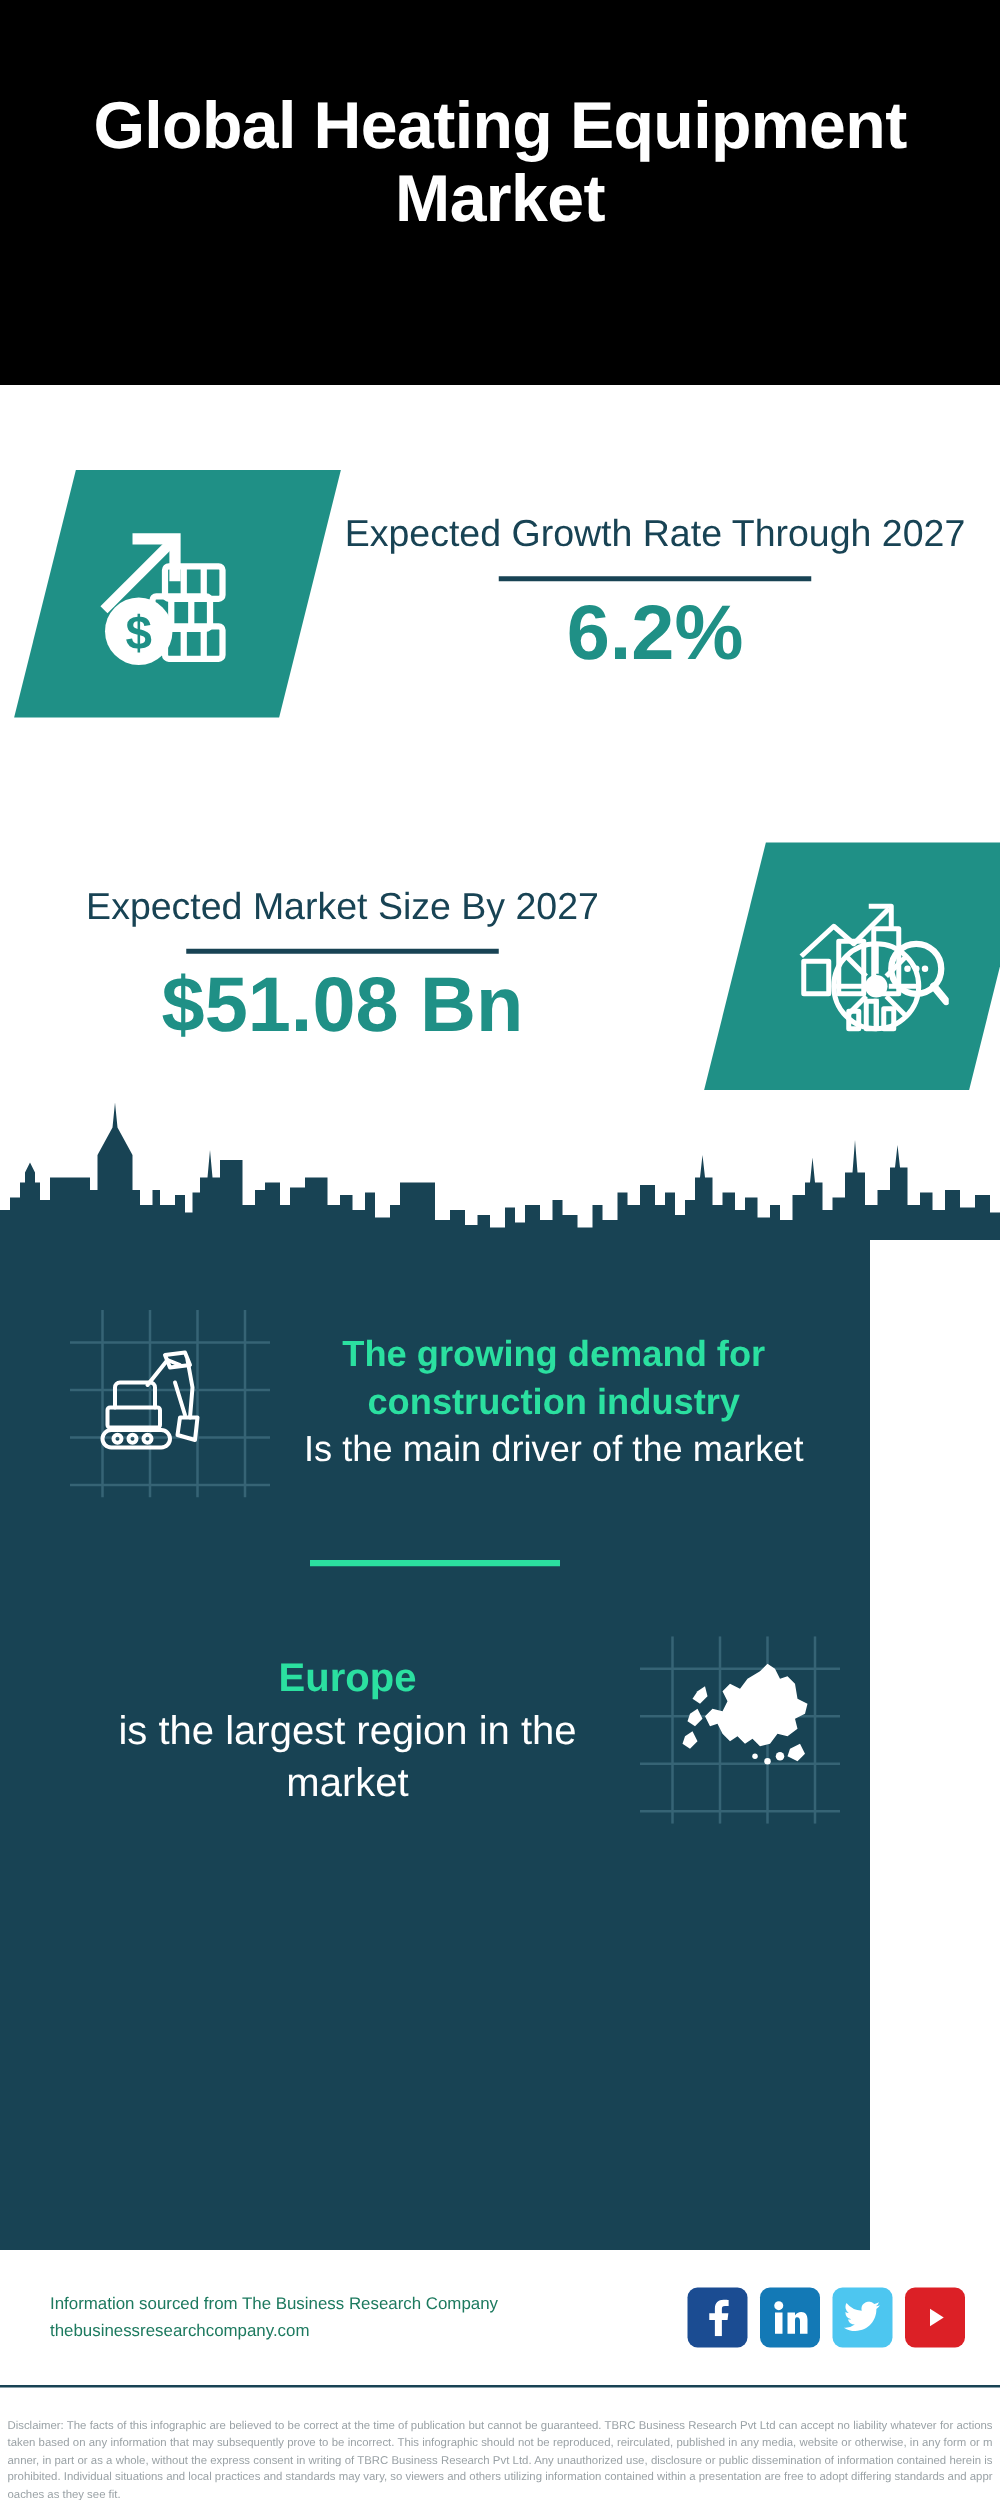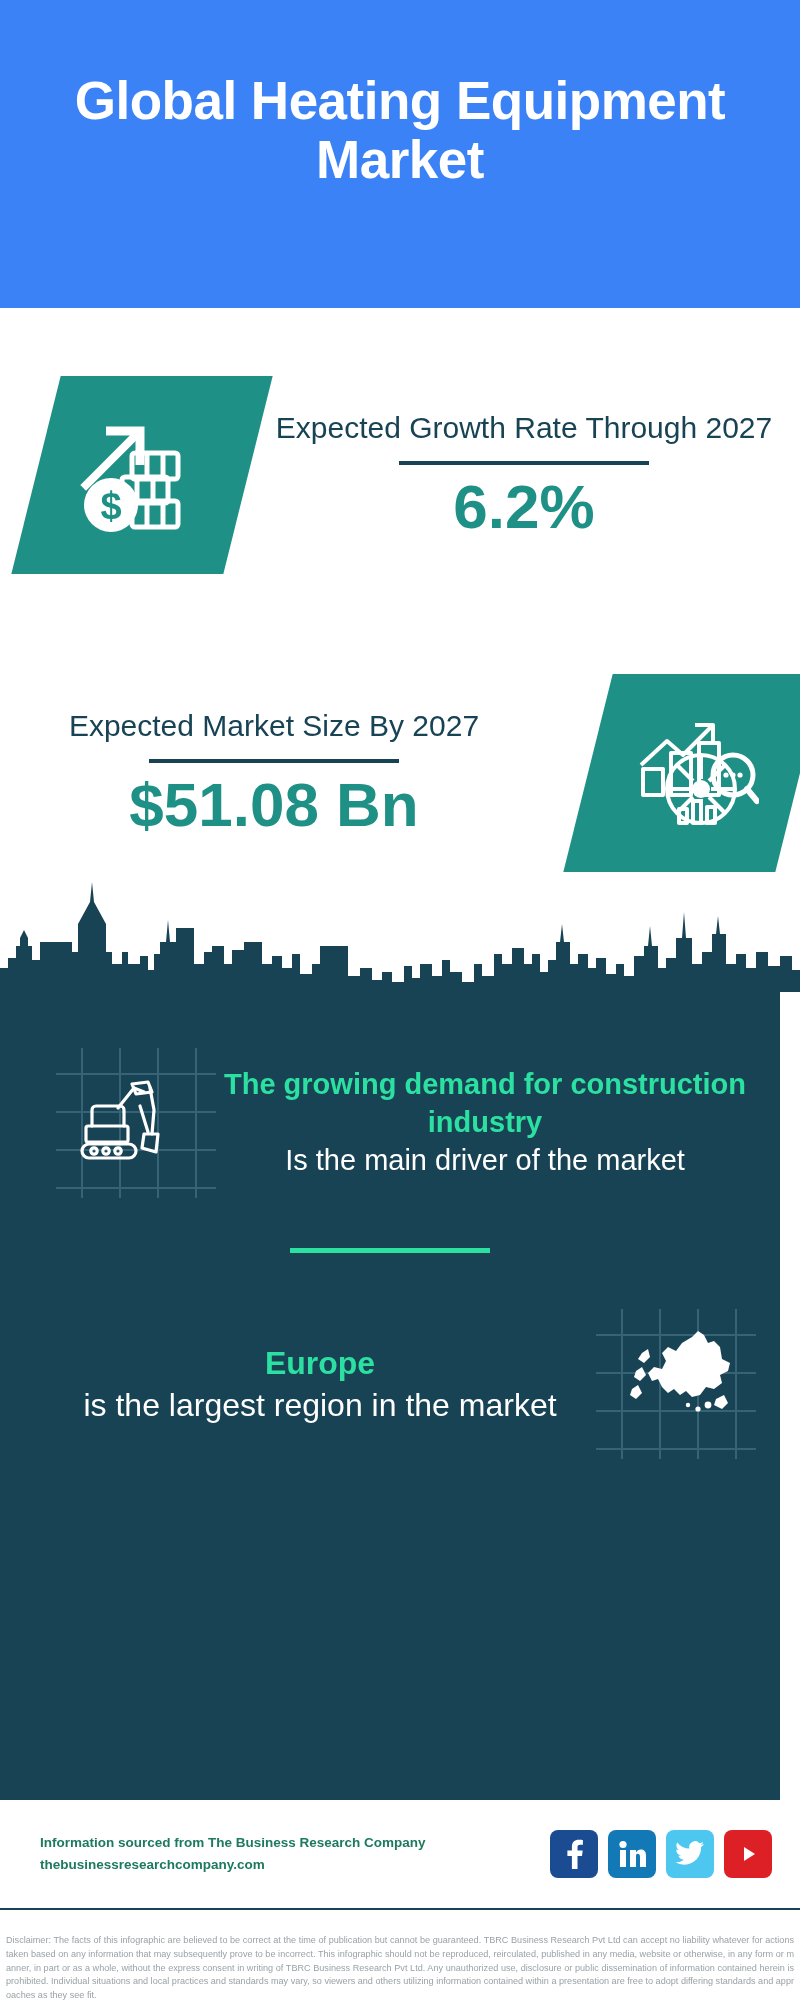--- a/index.html
+++ b/index.html
@@ -8,21 +8,21 @@
     background:#ffffff;
     font-family:"Liberation Sans", sans-serif;
     overflow:hidden;
     position:relative;
   }
   .page { width:800px; height:2000px; position:relative; }
 
   
   .header {
     width:800px; height:308px;
-    background:#3b82f6;
+    background:#000000;
     display:flex; align-items:center; justify-content:center;
     text-align:center;
   }
   .header-title {
     color:#ffffff;
     font-size:53px;
     font-weight:bold;
     line-height:1.12;
     letter-spacing:-0.5px;
     max-width:700px;
@@ -62,21 +62,21 @@
   }
   .stat-value {
     color:#1F9086;
     font-size:62px;
     font-weight:bold;
     line-height:1.1;
   }
 
   
   .dark-zone {
-    width:780px; height:810px;
+    width:696px; height:810px;
     background:#184354;
     position:relative;
   }
   .skyline-wrap {
     position:absolute; top:-122px; left:0; width:800px; height:124px;
     overflow:hidden;
   }
   .skyline-wrap svg { display:block; width:800px; height:124px; }
 
   .driver-row {
@@ -110,21 +110,20 @@
   .region-text { flex:1; text-align:center; }
   .region-head { color:#2BE0A0; font-size:32px; font-weight:bold; line-height:1.32; }
   .region-sub { color:#ffffff; font-size:32px; font-weight:normal; line-height:1.32; }
 
   
   .footer {
     width:800px; height:110px; background:#ffffff;
     display:flex; align-items:center;
     padding:0 28px 0 40px;
     border-bottom:2px solid #184354;
-    font-weight:bold;
   }
   .footer-text { flex:1; }
   .footer-line { color:#1d7a5f; font-size:13.5px; line-height:1.65; }
   .socials { display:flex; gap:10px; align-items:center; }
   .social {
     width:48px; height:48px; border-radius:8px;
     display:flex; align-items:center; justify-content:center;
   }
   .s-fb { background:#1B4C92; }
   .s-li { background:#1379B6; }

